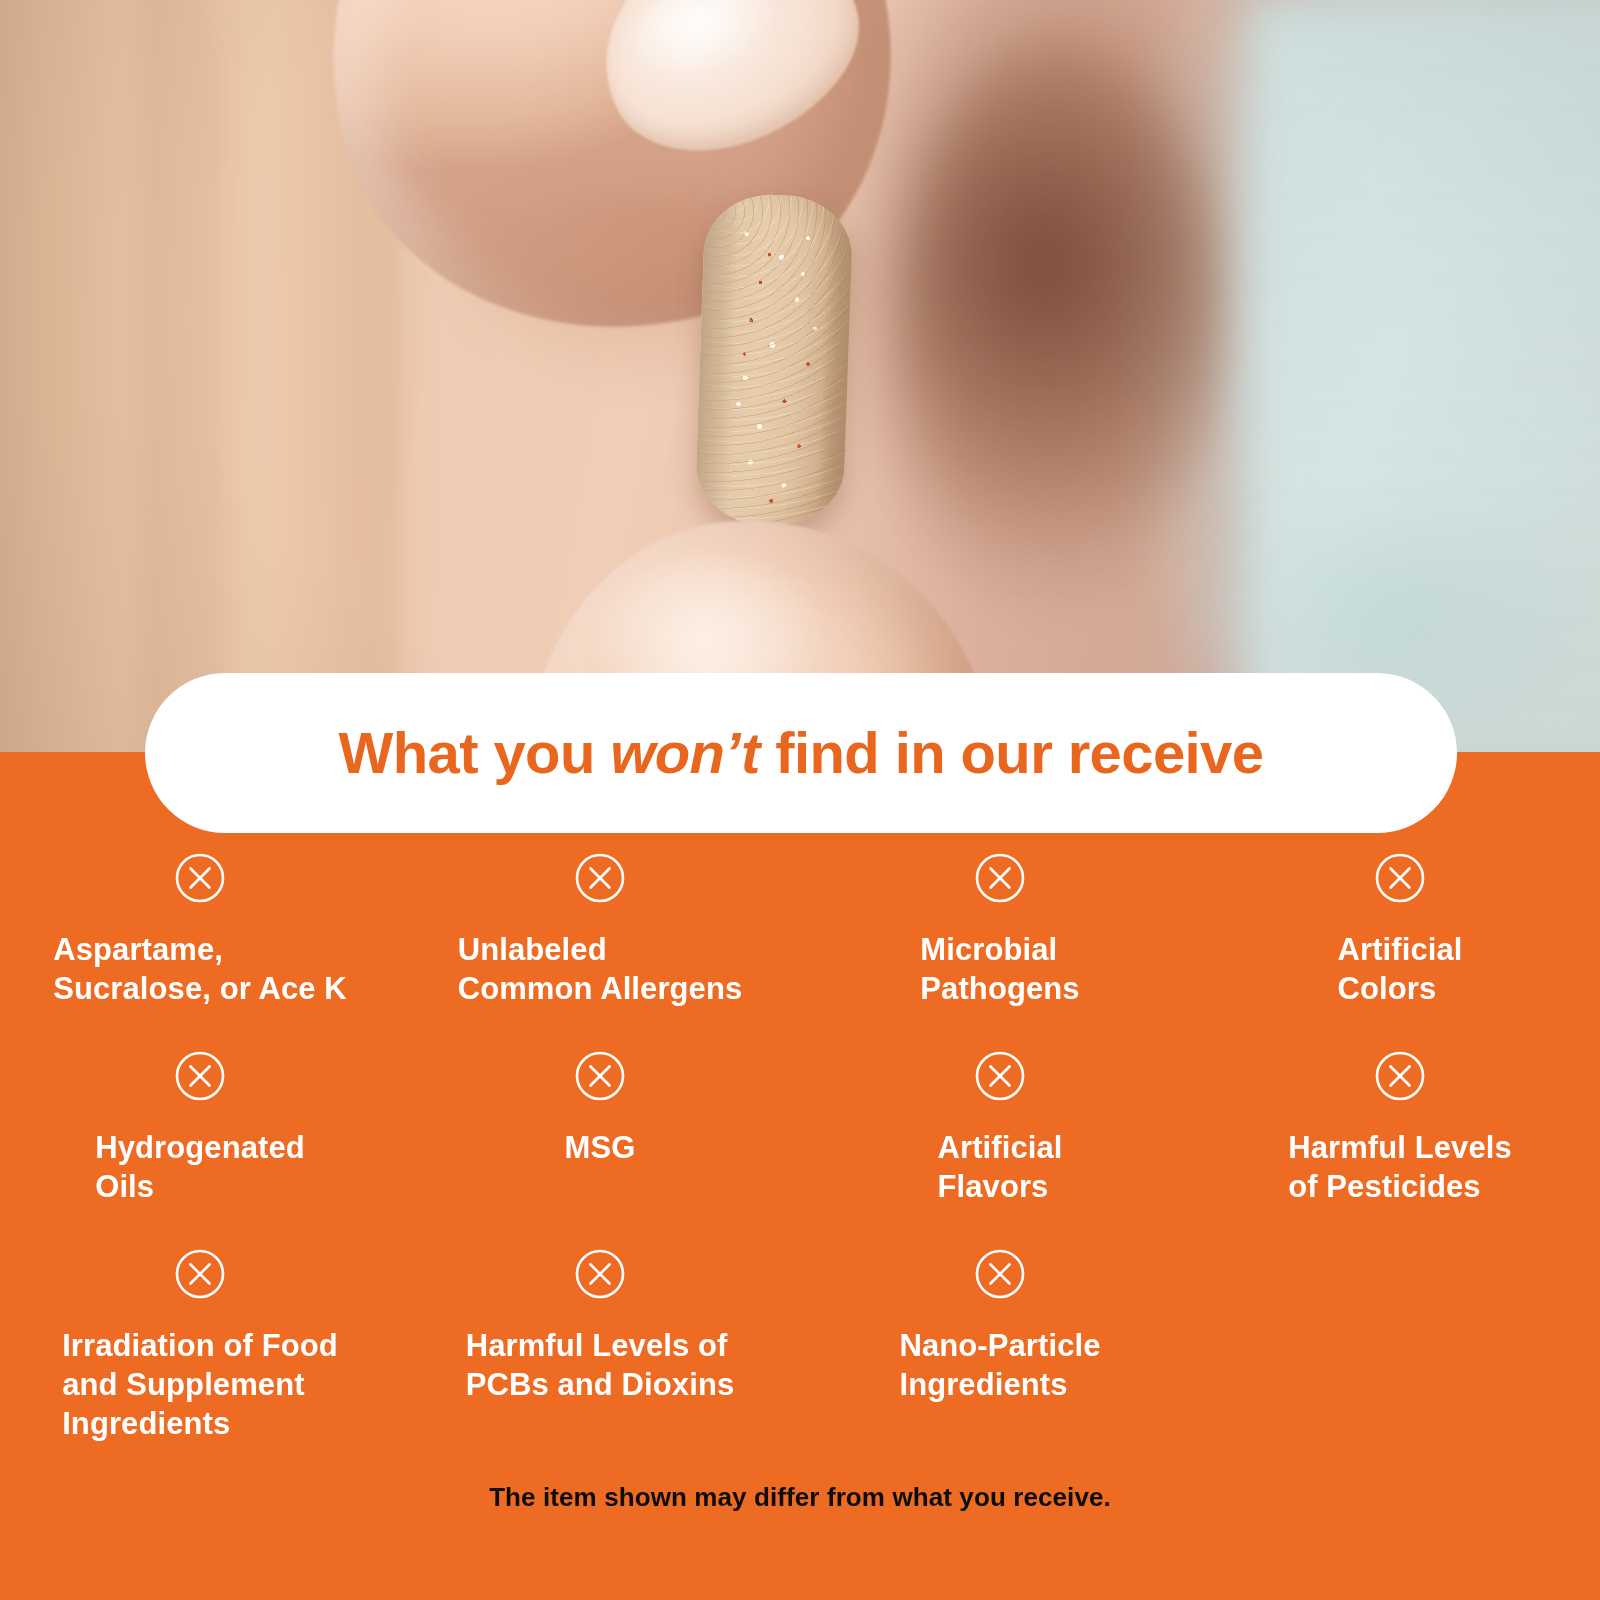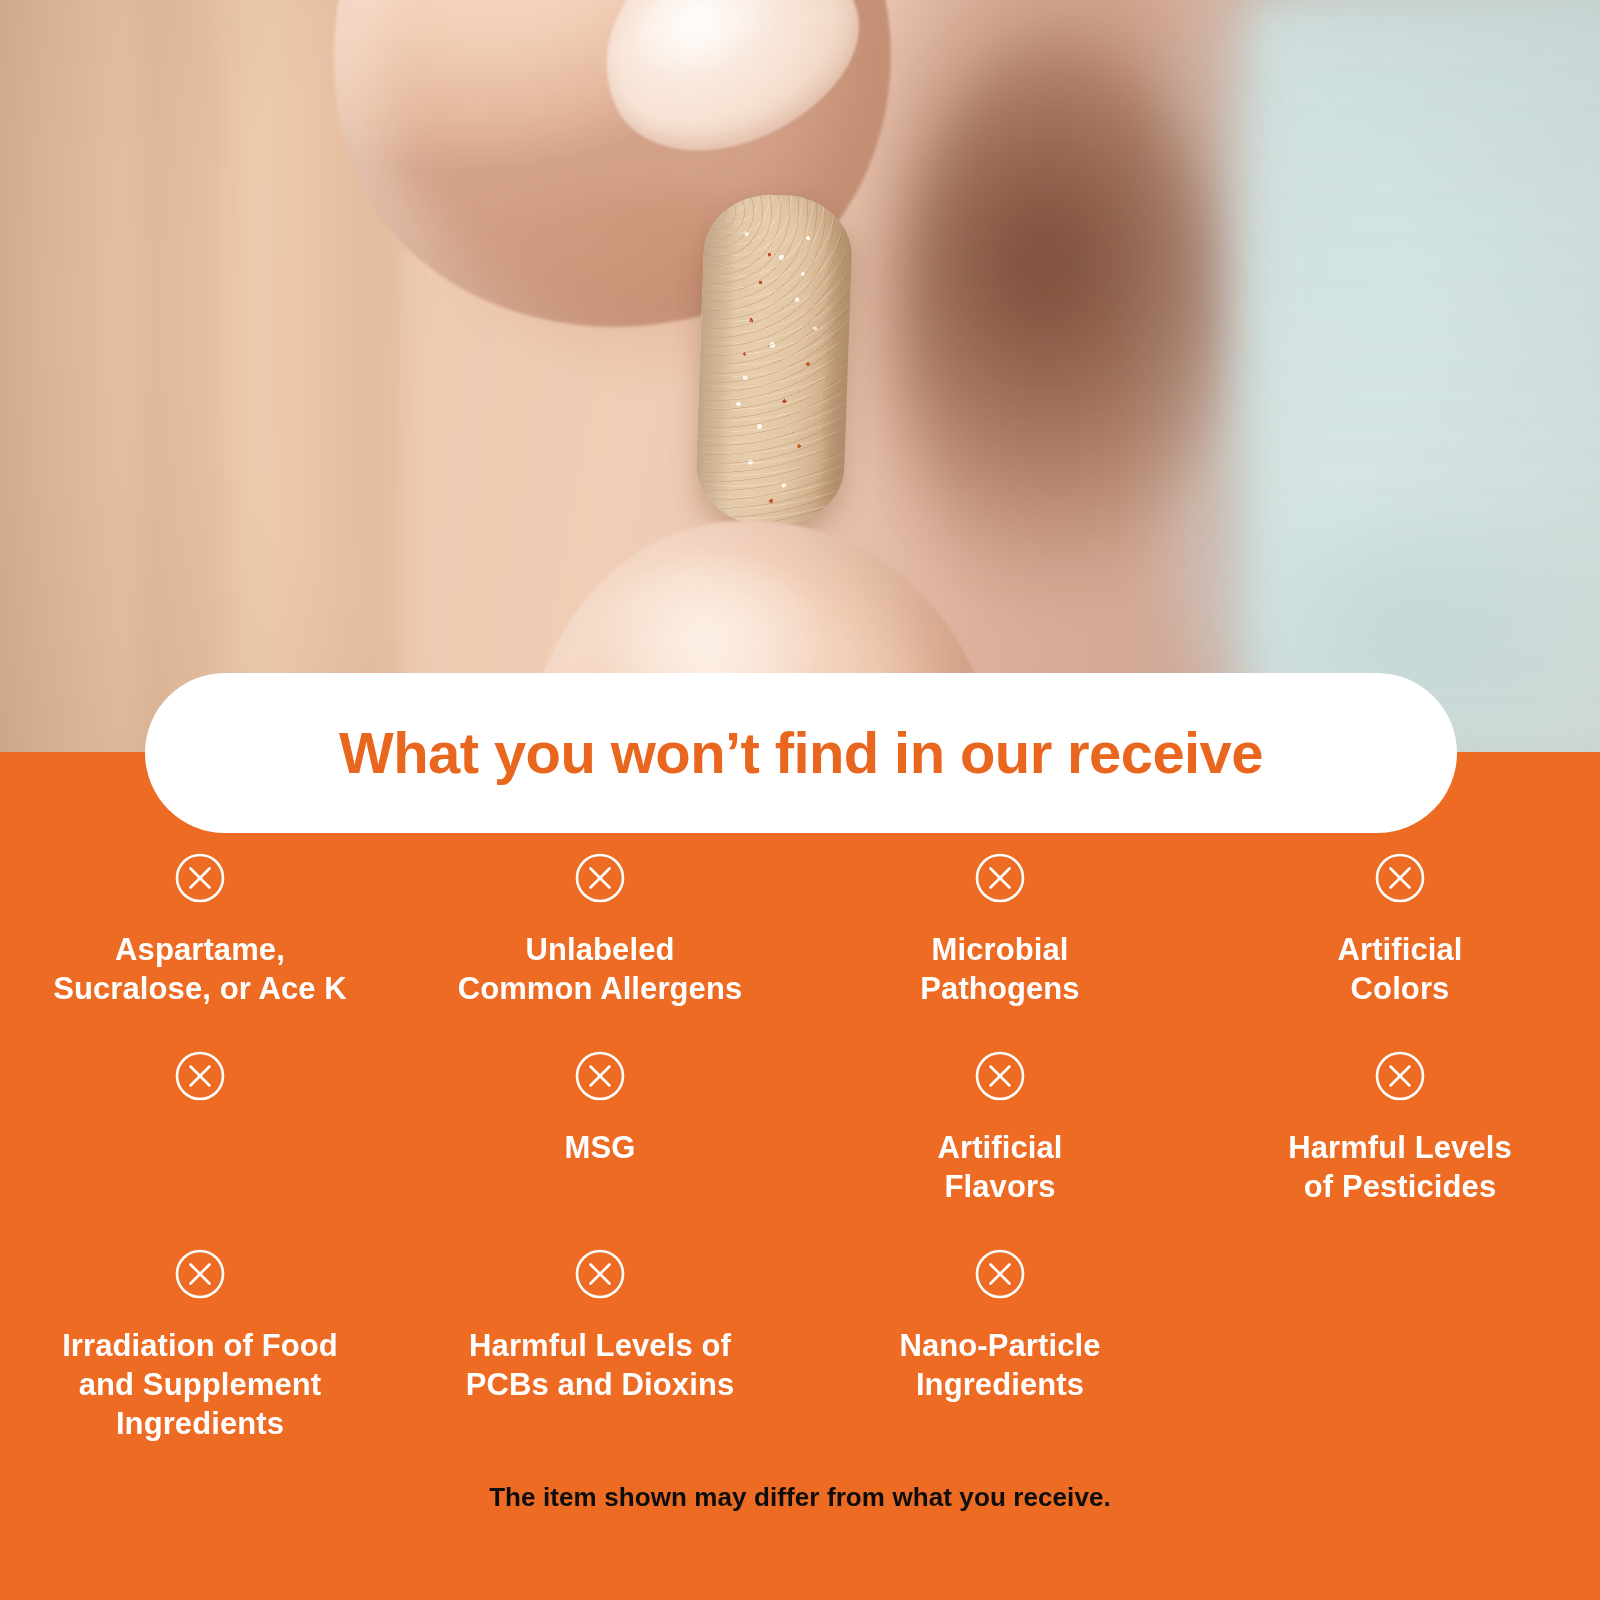--- a/index.html
+++ b/index.html
@@ -255,21 +255,21 @@
     z-index: 5;
   }
   .headline {
     color: #E9661E;
     font-size: 58px;
     font-weight: 700;
     letter-spacing: -0.6px;
     white-space: nowrap;
     line-height: 1;
   }
-  .headline .strong { font-weight: 900; }
+  .headline .strong { font-weight: 900; font-style: italic; }
 
   
   .grid {
     position: absolute;
     left: 0;
     top: 852px;
     width: 1600px;
     display: grid;
     grid-template-columns: repeat(4, 1fr);
     row-gap: 42px;
@@ -285,21 +285,21 @@
     width: 52px;
     height: 52px;
     display: block;
     margin-bottom: 26px;
   }
   .cell-label {
     color: #ffffff;
     font-size: 31px;
     font-weight: 700;
     line-height: 39px;
-    text-align: center;
+    text-align: left;
     letter-spacing: 0.1px;
     white-space: pre-line;
   }
 
   
   .footer-note {
     position: absolute;
     left: 0;
     top: 1482px;
     width: 1600px;
@@ -382,20 +382,22 @@
         </svg>
         <div class="cell-label">Artificial
 Colors</div>
       </div>
       <div class="cell">
         <svg class="cell-icon" viewBox="0 0 52 52">
           <circle cx="26" cy="26" r="23" fill="none" stroke="#FFFFFF" stroke-width="2.6"></circle>
           <line x1="16.5" y1="16.5" x2="35.5" y2="35.5" stroke="#FFFFFF" stroke-width="2.6" stroke-linecap="round"></line>
           <line x1="35.5" y1="16.5" x2="16.5" y2="35.5" stroke="#FFFFFF" stroke-width="2.6" stroke-linecap="round"></line>
         </svg>
+        <div class="cell-label">Hydrogenated
+Oils</div>
       </div>
       <div class="cell">
         <svg class="cell-icon" viewBox="0 0 52 52">
           <circle cx="26" cy="26" r="23" fill="none" stroke="#FFFFFF" stroke-width="2.6"></circle>
           <line x1="16.5" y1="16.5" x2="35.5" y2="35.5" stroke="#FFFFFF" stroke-width="2.6" stroke-linecap="round"></line>
           <line x1="35.5" y1="16.5" x2="16.5" y2="35.5" stroke="#FFFFFF" stroke-width="2.6" stroke-linecap="round"></line>
         </svg>
         <div class="cell-label">MSG</div>
       </div>
       <div class="cell">

